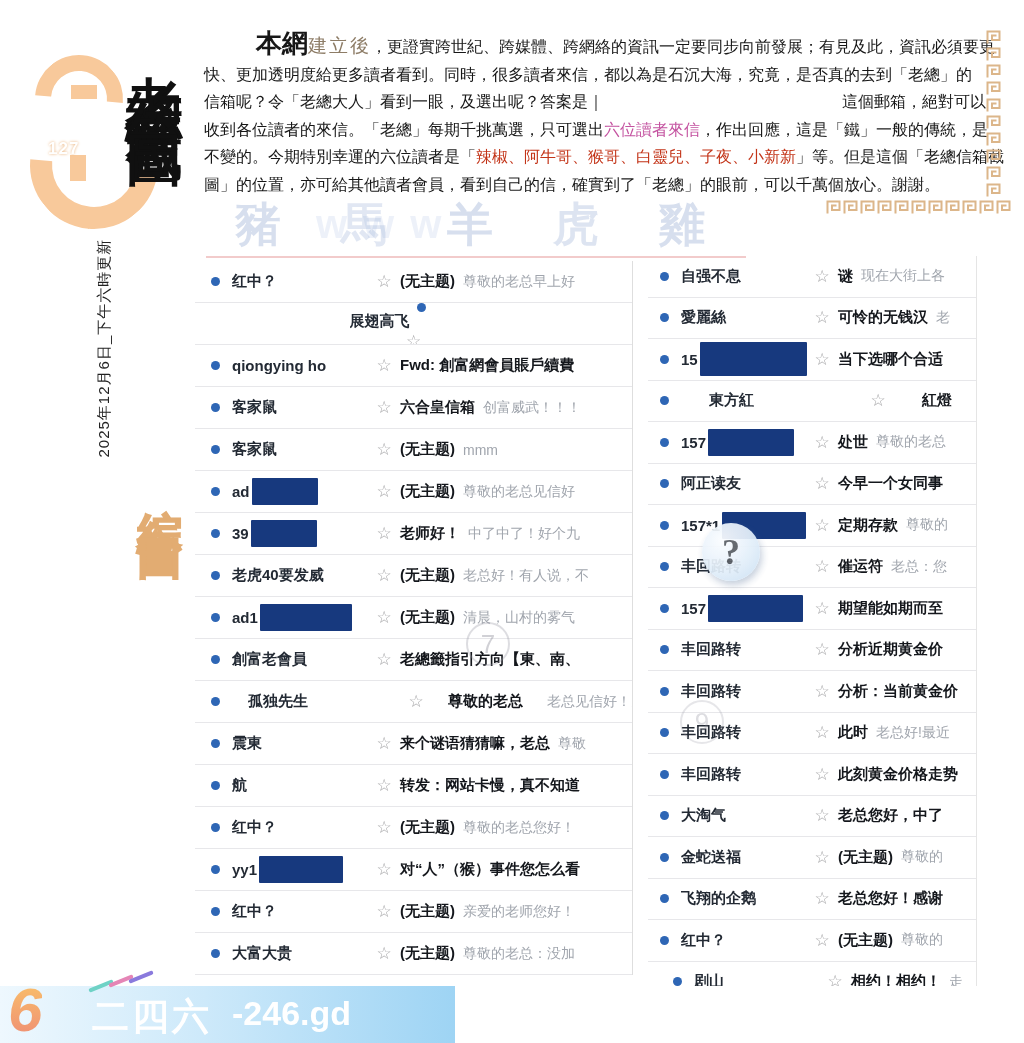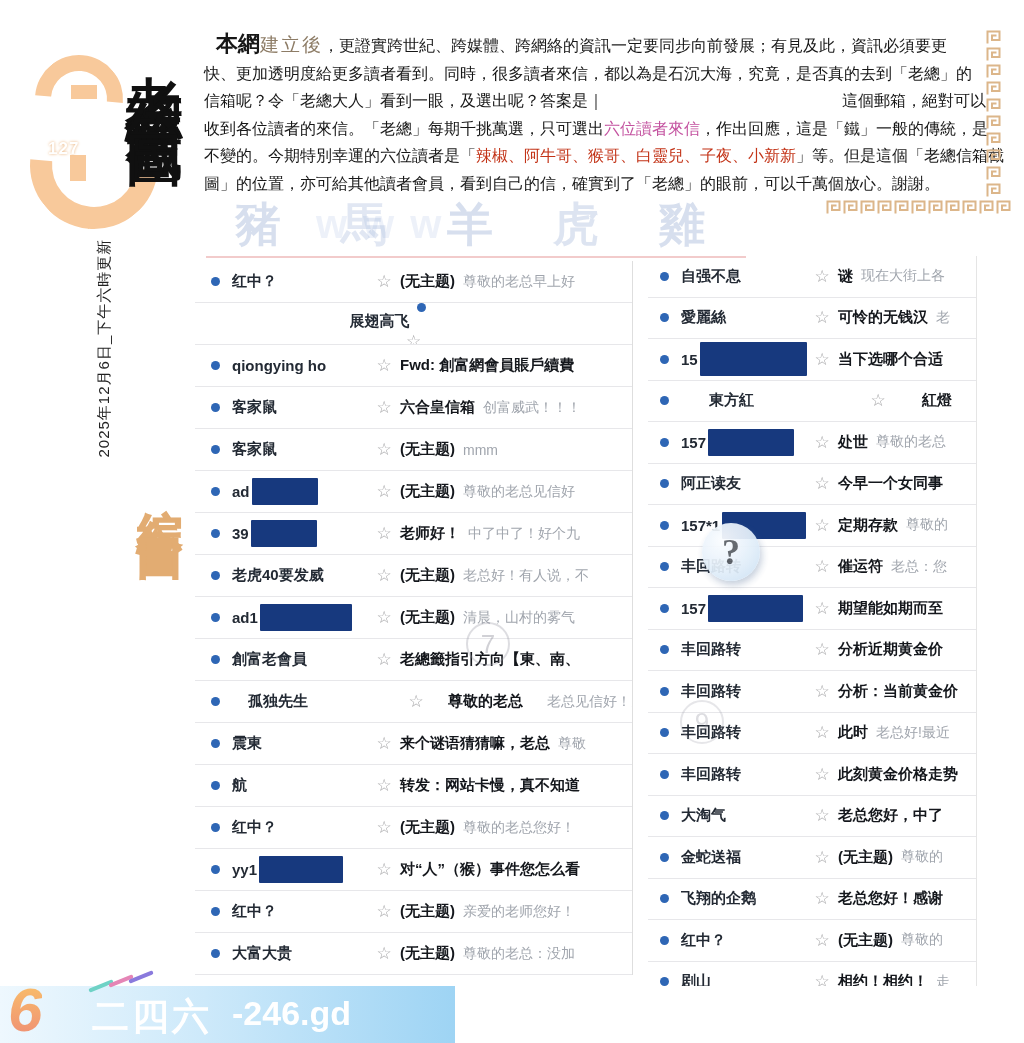--- a/index.html
+++ b/index.html
@@ -30,21 +30,21 @@
   .side-date{position:absolute;left:-14px;top:330px;width:236px;transform:rotate(-90deg);
            font-size:15px;color:#222;letter-spacing:1px;white-space:nowrap;}
 
   
   .header-par{position:absolute;left:204px;top:30px;width:782px;
            font-family:"Liberation Serif","DejaVu Serif",serif;color:#171717;
            font-size:16px;line-height:27.5px;}
   .hline{display:flex;align-items:baseline;white-space:nowrap;}
   .hline:first-child{padding-left:12px;}
   .seg-n{}
-  .seg-b1{font-size:22px;font-weight:700;}
+  .seg-b1{font-size:26px;font-weight:700;margin-left:40px;}
   .seg-b2{font-size:19px;color:#8d7c66;letter-spacing:2px;}
   .seg-pink{color:#c453a0;}
   .seg-red{color:#c33418;}
   .seg-gap{flex:1 1 auto;min-width:150px;}
 
   
   .meander-v{position:absolute;left:986px;top:30px;display:flex;flex-direction:column;gap:2px;}
   .meander-h{position:absolute;left:826px;top:200px;display:flex;flex-direction:row;gap:2px;}
   .meander-unit{width:15px;height:15px;}
 
@@ -522,21 +522,21 @@
       </div>
       <div class="mail-row" style="height: 40.5px;">
         <span class="dot"></span>
         <span class="sender-wrap" style="width: 129px;">
           <span class="sender">红中？</span>
         </span>
         <span class="star">☆</span>
         <span class="subj">(无主题)</span>
         <span class="prev">尊敬的</span>
       </div>
-      <div class="mail-row" style="height: 40.5px;">
+      <div class="mail-row" style="height: 40.5px; justify-content: center;">
         <span class="dot"></span>
         <span class="sender-wrap" style="width: 129px;">
           <span class="sender">剧山</span>
         </span>
         <span class="star">☆</span>
         <span class="subj">相约！相约！</span>
         <span class="prev">走</span>
       </div>
     </div>
 

